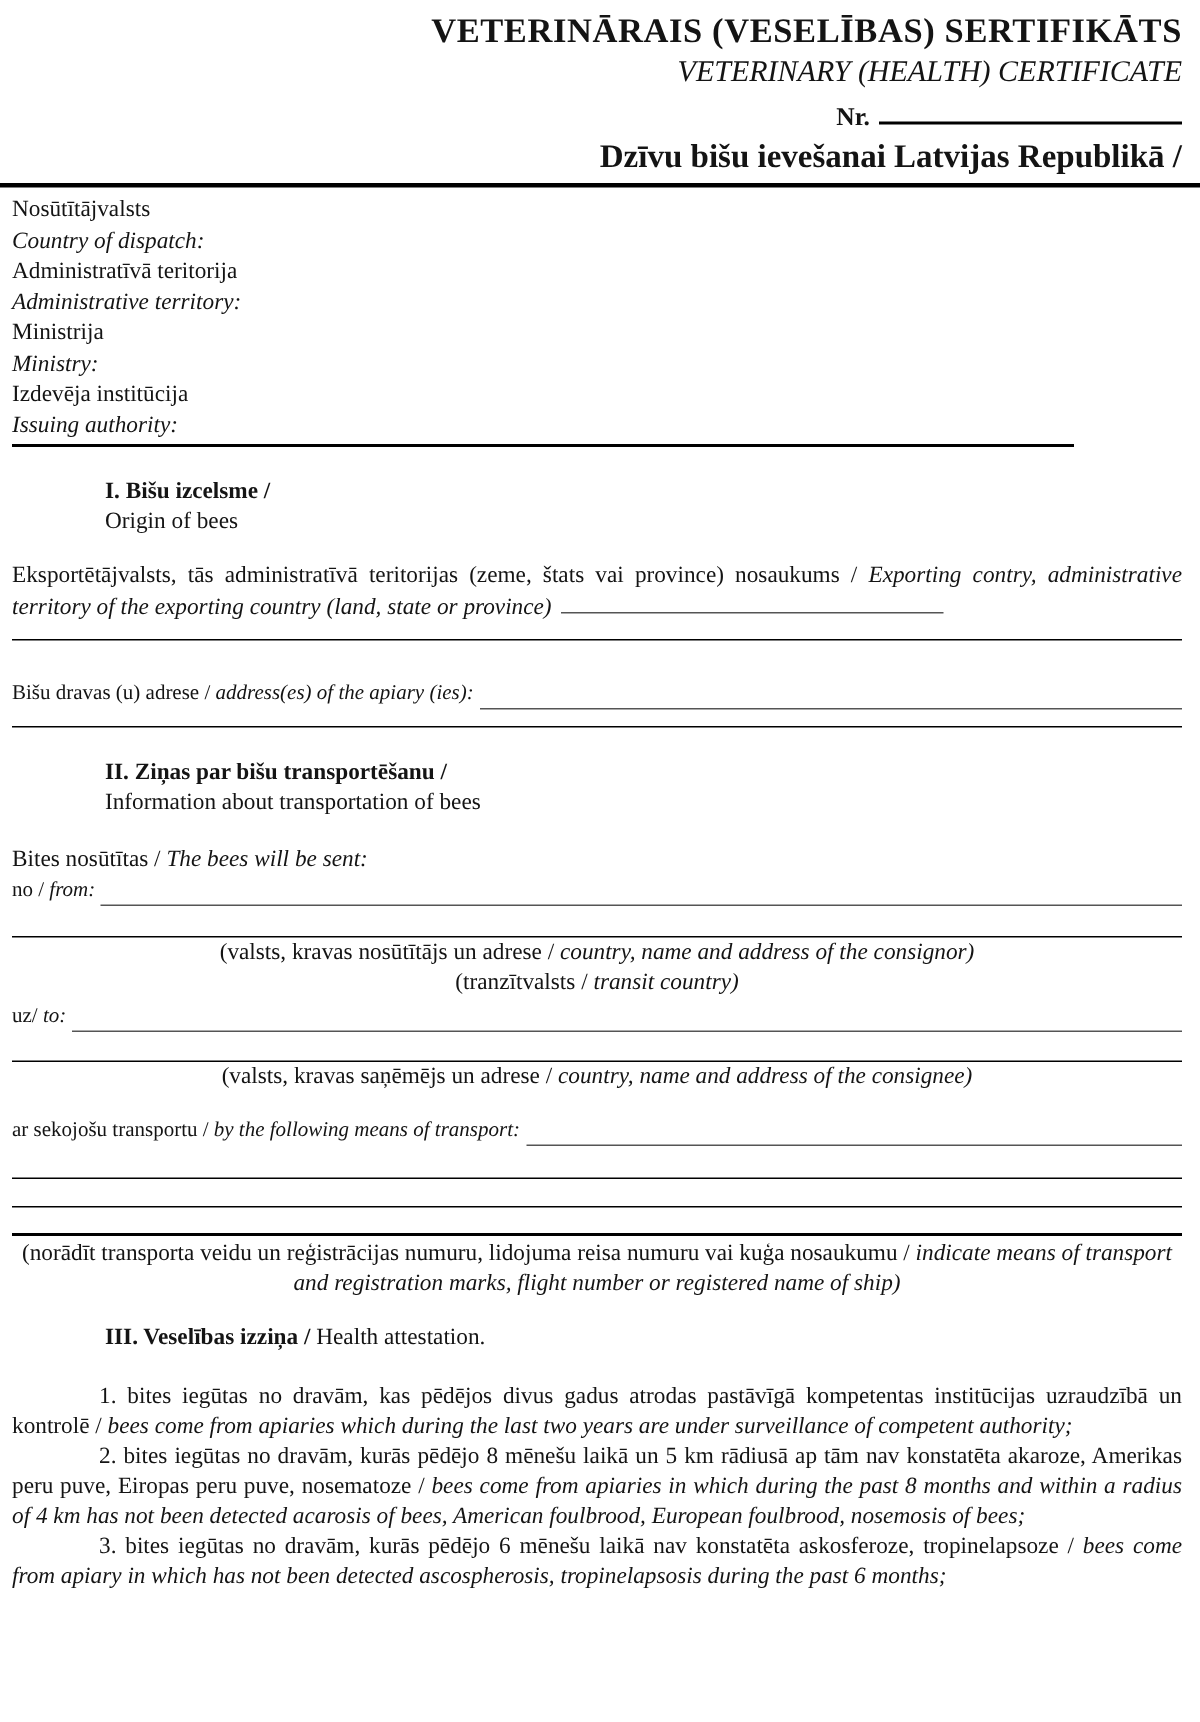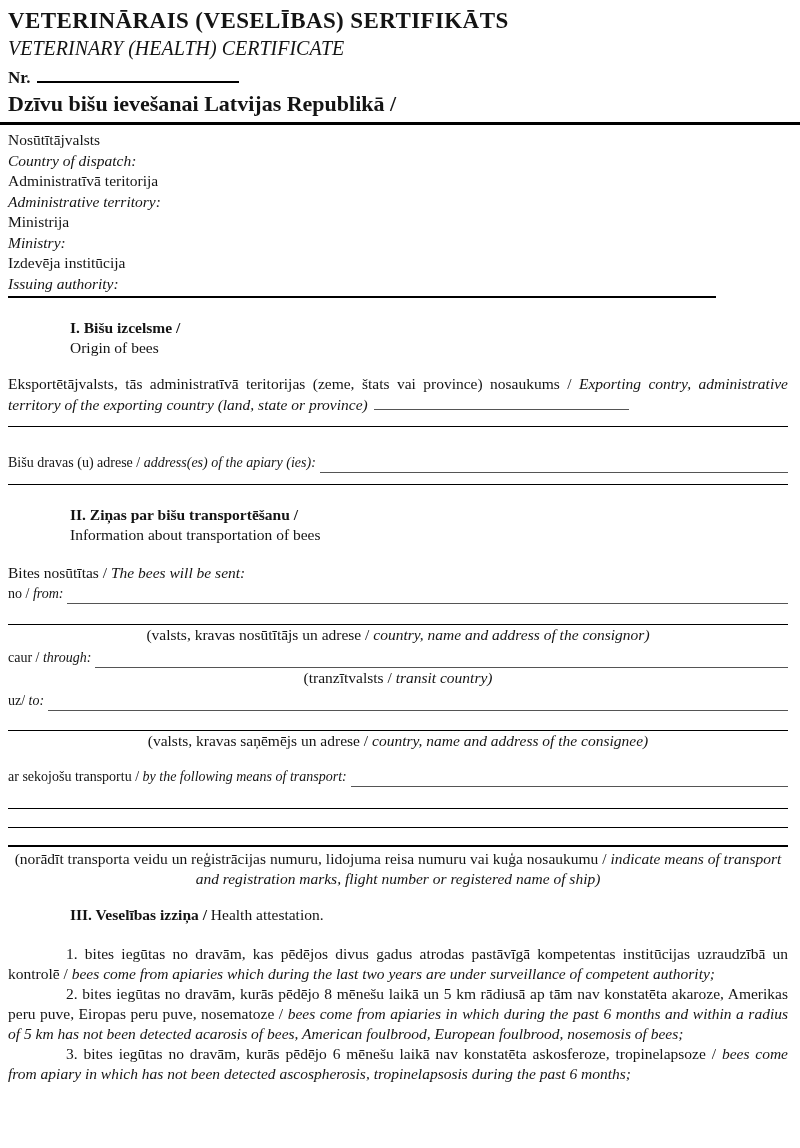--- a/index.html
+++ b/index.html
@@ -3,21 +3,21 @@
 <meta charset="utf-8">
 <style>
   html,body{margin:0;padding:0;background:#fff;}
   body{
     width:800px;
     color:#141414;
     font-family:"Liberation Serif","DejaVu Serif",serif;
     -webkit-font-smoothing:antialiased;
   }
   .page{padding:8px 12px 10px 8px;}
-  .c{text-align:left;}
+  .c{text-align:right;}
   .it{font-style:italic;}
   .just{text-align:justify;}
 
   .title-lv{font-size:23px;font-weight:bold;letter-spacing:.4px;line-height:26px;}
   .title-en{font-size:20px;font-style:italic;line-height:24px;margin-top:2px;}
 
   .nr-row{margin-top:6px;font-size:17px;line-height:22px;}
   .nr-label{font-weight:bold;}
   .nr-blank{display:inline-block;width:202px;border-bottom:2px solid #000;height:15px;vertical-align:baseline;margin-left:6px;}
 
@@ -113,24 +113,20 @@
   <div class="fill-row">
     <span class="lbl"><span>no / </span><span class="it">from:</span></span>
     <span class="fill"></span>
   </div>
 
   <hr class="rule-full" style="margin-top:20px;">
   <div class="caption">
     <span>(valsts, kravas nosūtītājs un adrese / </span><span class="it">country, name and address of the consignor)</span>
   </div>
 
-  <div class="fill-row" style="margin-top:2px;">
-    <span class="lbl"><span>caur / </span><span class="it">through:</span></span>
-    <span class="fill"></span>
-  </div>
   <div class="caption">
     <span>(tranzītvalsts / </span><span class="it">transit country)</span>
   </div>
 
   <div class="fill-row" style="margin-top:2px;">
     <span class="lbl"><span>uz/ </span><span class="it">to:</span></span>
     <span class="fill"></span>
   </div>
 
   <hr class="rule-full" style="margin-top:19px;">
@@ -153,19 +149,19 @@
 
   <div class="sec-head" style="margin-top:16px;">
     <span class="lv">III. Veselības izziņa / </span><span class="en">Health attestation.</span>
   </div>
 
 
   <p class="item" style="margin-top:19px;">
     <span>1. bites iegūtas no dravām, kas pēdējos divus gadus atrodas pastāvīgā kompetentas institūcijas uzraudzībā un kontrolē / </span><span class="it">bees come from apiaries which during the last two years are under surveillance of competent authority;</span>
   </p>
   <p class="item">
-    <span>2. bites iegūtas no dravām, kurās pēdējo 8 mēnešu laikā un 5 km rādiusā ap tām nav konstatēta akaroze, Amerikas peru puve, Eiropas peru puve, nosematoze / </span><span class="it">bees come from apiaries in which during the past 6 months and within a radius of 5 km has not been detected acarosis of bees, American foulbrood, European foulbrood, nosemosis of bees;</span>
+    <span>2. bites iegūtas no dravām, kurās pēdējo 8 mēnešu laikā un 5 km rādiusā ap tām nav konstatēta akaroze, Amerikas peru puve, Eiropas peru puve, nosematoze / </span><span class="it">bees come from apiaries in which during the past 8 months and within a radius of 4 km has not been detected acarosis of bees, American foulbrood, European foulbrood, nosemosis of bees;</span>
   </p>
   <p class="item">
     <span>3. bites iegūtas no dravām, kurās pēdējo 6 mēnešu laikā nav konstatēta askosferoze, tropinelapsoze / </span><span class="it">bees come from apiary in which has not been detected ascospherosis, tropinelapsosis during the past 6 months;</span>
   </p>
 
 </div>
 
 </body></html>

